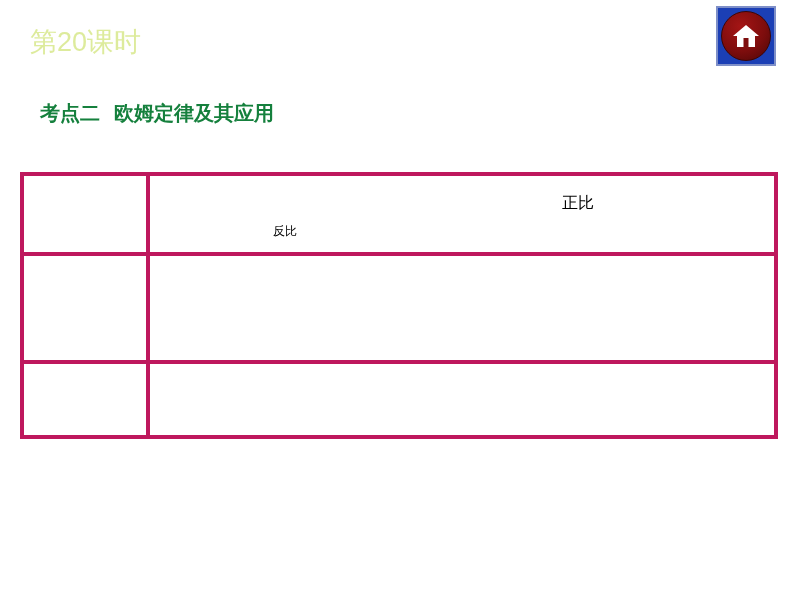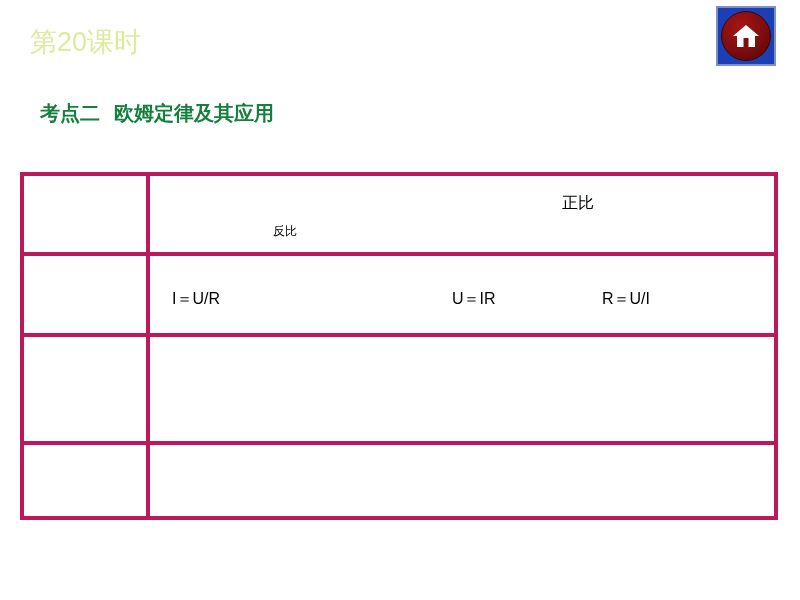--- a/index.html
+++ b/index.html
@@ -138,32 +138,20 @@
   <tbody>
       <tr class="row1">
     <td class="col-label"></td>
     <td>
       <div class="cell-inner">
         <span class="t-正比">正比</span>
         <span class="t-反比">反比</span>
       </div>
     </td>
   </tr>
-  <tr class="row2">
-    <td class="col-label"></td>
-    <td>
-      <div class="cell-inner">
-        <div class="formula-line">
-          <span class="f1">I＝U/R</span>
-          <span class="f2">U＝IR</span>
-          <span class="f3">R＝U/I</span>
-        </div>
-      </div>
-    </td>
-  </tr>
   <tr class="row3">
     <td class="col-label"></td>
     <td></td>
   </tr>
   <tr class="row4">
     <td class="col-label"></td>
     <td></td>
   </tr>
 </tbody>
   </table>

